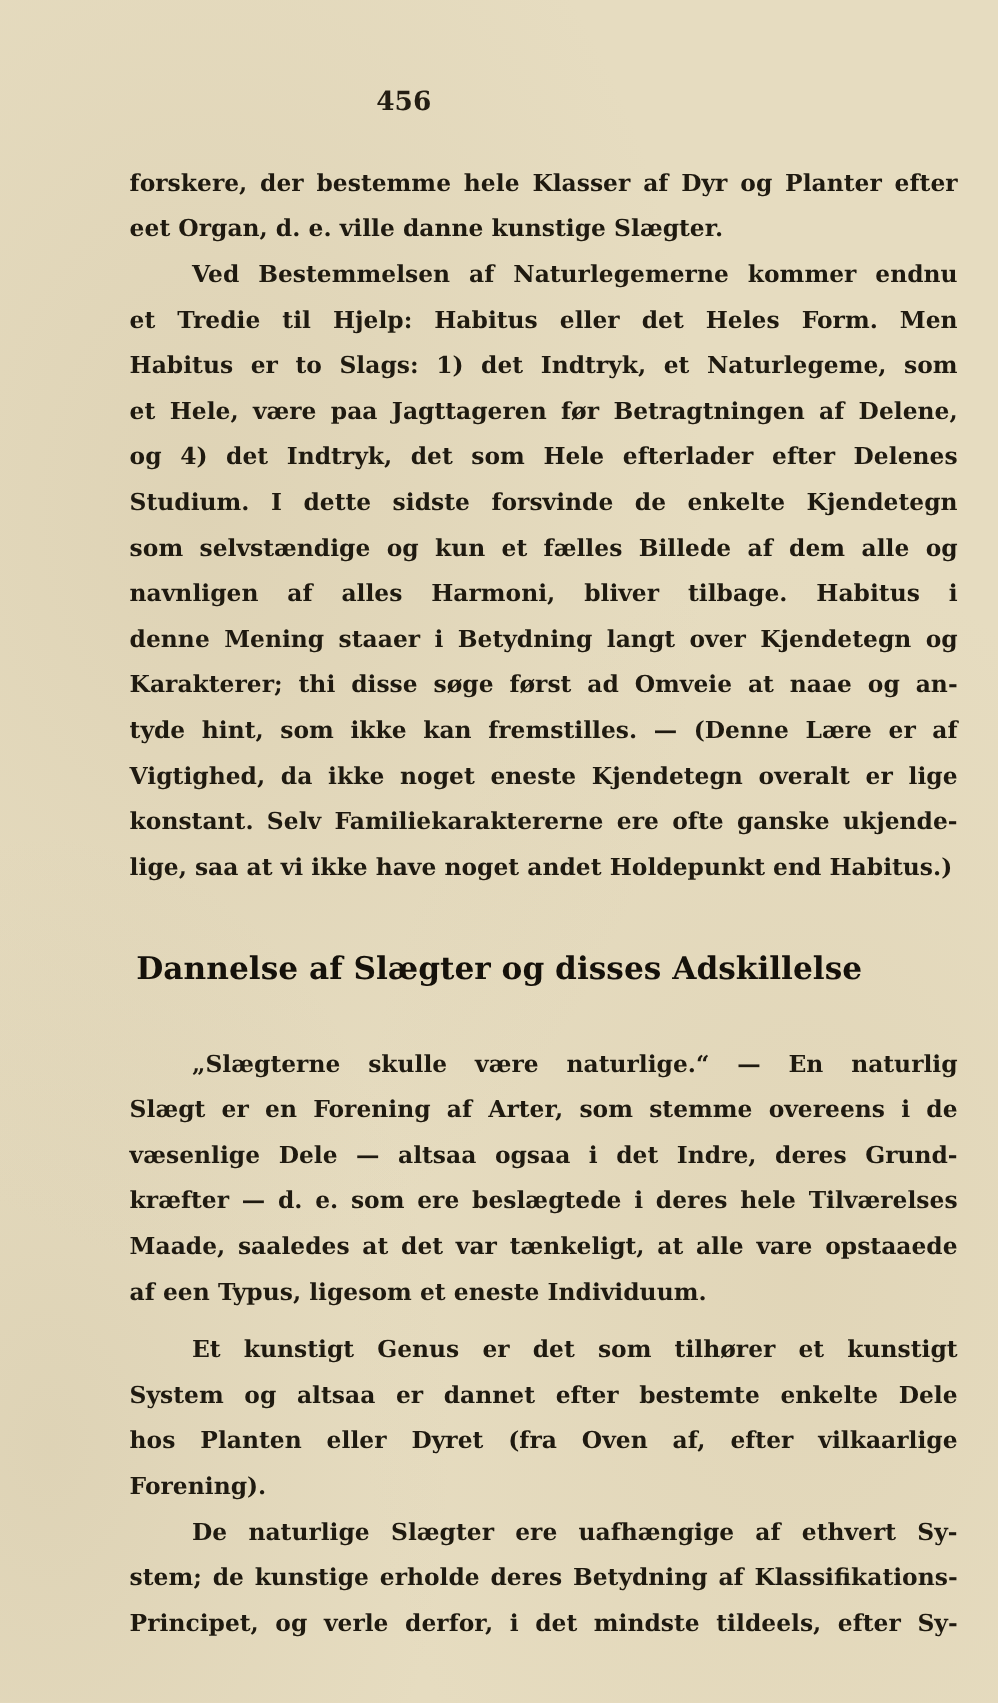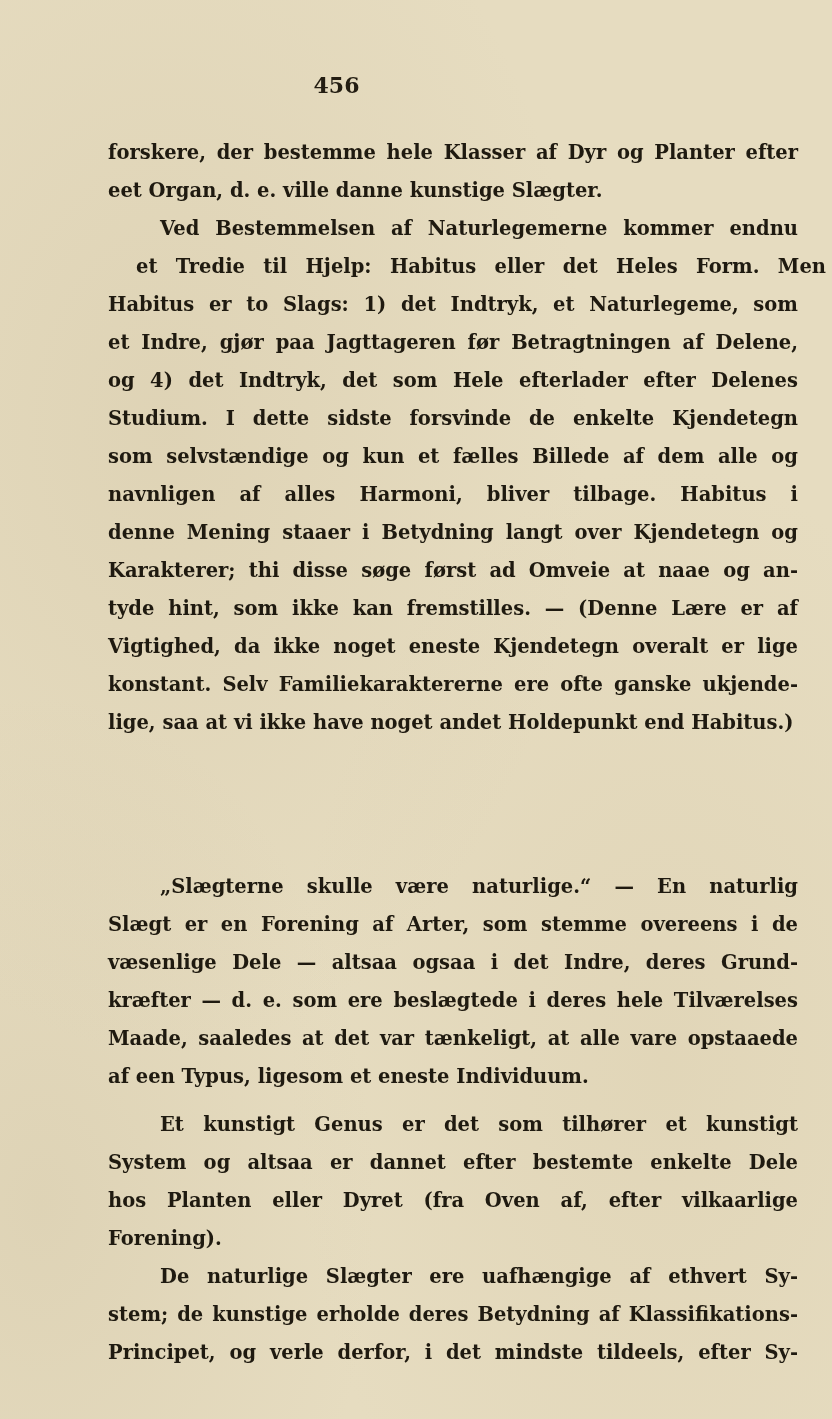--- a/index.html
+++ b/index.html
@@ -84,35 +84,36 @@
 
   <div class="page-number">456</div>
 
   <div class="text-block" style="top:134px;">
     <div class="line" style="top:0px;">forskere, der bestemme hele Klasser af Dyr og Planter efter</div>
     <div class="line last" style="top:38px;">eet Organ, d. e. ville danne kunstige Slægter.</div>
   </div>
 
   <div class="text-block" style="top:210px;">
     <div class="line indent" style="top:0px;">Ved Bestemmelsen af Naturlegemerne kommer endnu</div>
-    <div class="line" style="top:38px;margin-left:28px;">et Tredie til Hjelp: Habitus eller det Heles Form. Men</div>
+    <div class="line" style="top:38px;">et Tredie til Hjelp: Habitus eller det Heles Form. Men</div>
     <div class="line" style="top:76px;">Habitus er to Slags: 1) det Indtryk, et Naturlegeme, som</div>
-    <div class="line" style="top:114px;">et Indre, gjør paa Jagttageren før Betragtningen af Delene,</div>
+    <div class="line" style="top:114px;">et Hele, være paa Jagttageren før Betragtningen af Delene,</div>
     <div class="line" style="top:152px;">og 4) det Indtryk, det som Hele efterlader efter Delenes</div>
     <div class="line" style="top:190px;">Studium. I dette sidste forsvinde de enkelte Kjendetegn</div>
     <div class="line" style="top:228px;">som selvstændige og kun et fælles Billede af dem alle og</div>
     <div class="line" style="top:266px;">navnligen af alles Harmoni, bliver tilbage. Habitus i</div>
     <div class="line" style="top:304px;">denne Mening staaer i Betydning langt over Kjendetegn og</div>
     <div class="line" style="top:342px;">Karakterer; thi disse søge først ad Omveie at naae og an-</div>
     <div class="line" style="top:380px;">tyde hint, som ikke kan fremstilles. — (Denne Lære er af</div>
     <div class="line" style="top:418px;">Vigtighed, da ikke noget eneste Kjendetegn overalt er lige</div>
     <div class="line" style="top:456px;">konstant. Selv Familiekaraktererne ere ofte ganske ukjende-</div>
     <div class="line last" style="top:494px;">lige, saa at vi ikke have noget andet Holdepunkt end Habitus.)</div>
   </div>
 
+  <div class="heading-line" style="top:788px;">Dannelse af Slægter og disses Adskillelse</div>
 
   <div class="text-block" style="top:868px;">
     <div class="line indent" style="top:0px;">„Slægterne skulle være naturlige.“ — En naturlig</div>
     <div class="line" style="top:38px;">Slægt er en Forening af Arter, som stemme overeens i de</div>
     <div class="line" style="top:76px;">væsenlige Dele — altsaa ogsaa i det Indre, deres Grund-</div>
     <div class="line" style="top:114px;">kræfter — d. e. som ere beslægtede i deres hele Tilværelses</div>
     <div class="line" style="top:152px;">Maade, saaledes at det var tænkeligt, at alle vare opstaaede</div>
     <div class="line last" style="top:190px;">af een Typus, ligesom et eneste Individuum.</div>
   </div>
 

